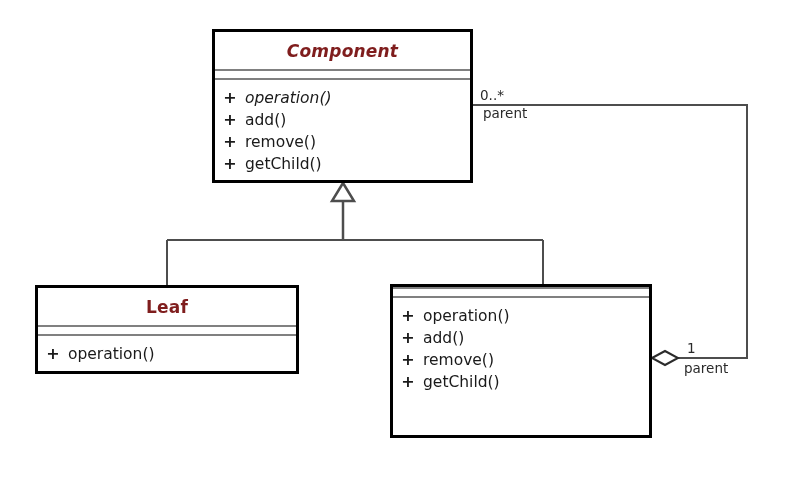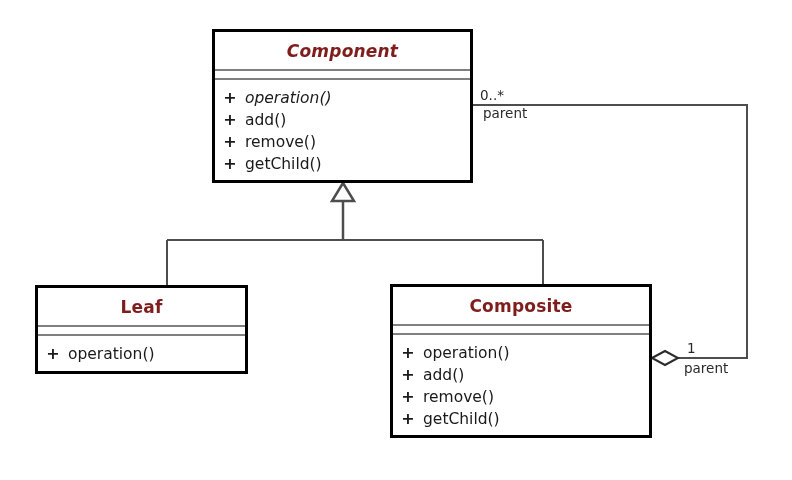--- a/index.html
+++ b/index.html
@@ -123,35 +123,34 @@
         <span class="op-vis">+</span>
         <span class="op-name">remove()</span>
       </div>
       <div class="op-row">
         <span class="op-vis">+</span>
         <span class="op-name">getChild()</span>
       </div>
     </div>
   </div>
 
-  <div class="uml-class" id="class-leaf" style="left:35px; top:285px; width:213px; height:89px;">
+  <div class="uml-class" id="class-leaf" style="left:35px; top:285px; width:264px; height:89px;">
     <div class="class-title">Leaf</div>
     <div class="sep"></div>
     <div class="attrs-compartment"></div>
     <div class="sep"></div>
     <div class="ops-compartment">
       <div class="op-row">
         <span class="op-vis">+</span>
         <span class="op-name">operation()</span>
       </div>
     </div>
   </div>
 
   <div class="uml-class" id="class-composite" style="left:390px; top:284px; width:262px; height:154px;">
-    <div class="class-title">Composite</div>
     <div class="sep"></div>
     <div class="attrs-compartment"></div>
     <div class="sep"></div>
     <div class="ops-compartment">
       <div class="op-row">
         <span class="op-vis">+</span>
         <span class="op-name">operation()</span>
       </div>
       <div class="op-row">
         <span class="op-vis">+</span>

